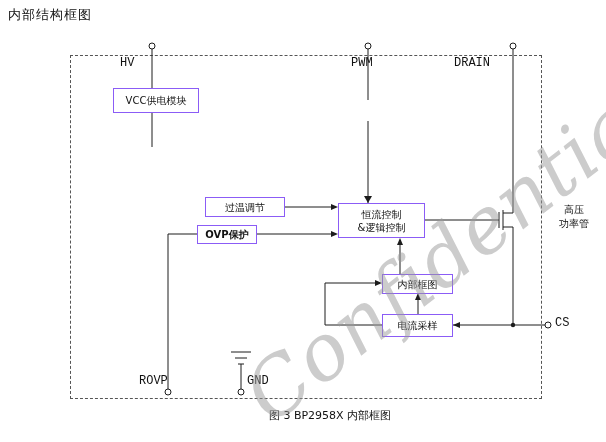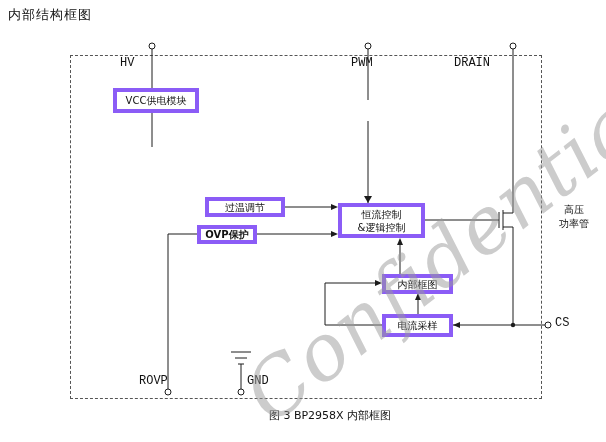--- a/index.html
+++ b/index.html
@@ -26,21 +26,21 @@
     border: 1px dashed #555;
     z-index: 0;
   }
   .wires {
     position: absolute;
     left: 0; top: 0;
     z-index: 1;
   }
   .block {
     position: absolute;
-    border: 4px solid #8b5cf6;
+    border: 1px solid #8b5cf6;
     background: #ffffff;
     display: flex;
     flex-direction: column;
     align-items: center;
     justify-content: center;
     font-size: 10px;
     line-height: 1.3;
     text-align: center;
     box-sizing: border-box;
     z-index: 2;

